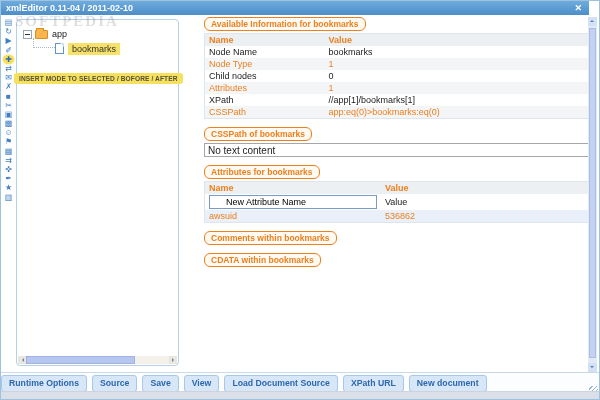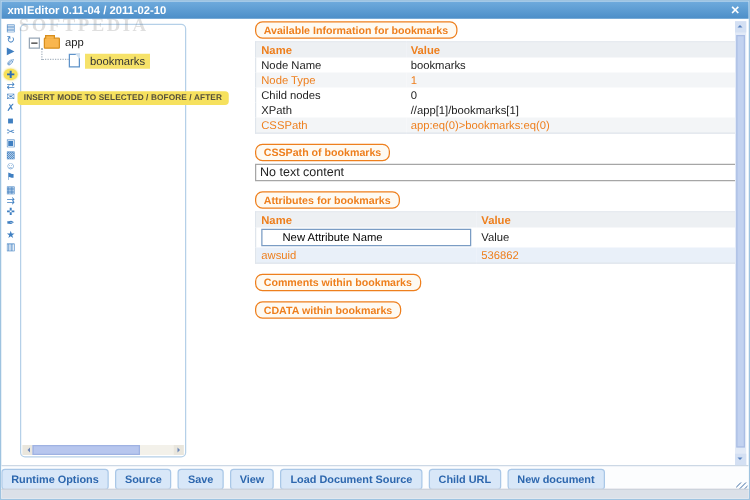--- a/index.html
+++ b/index.html
@@ -4,21 +4,21 @@
 <style>
   html,body { margin:0; padding:0; background:#f4f4f4; }
   * { box-sizing:border-box; }
   .window {
     position:relative; width:600px; height:400px; margin:0 auto;
     background:#ffffff; border:1px solid #9ec3e0; overflow:hidden;
     font-family:"Liberation Sans", sans-serif;
   }
   
   .titlebar {
-    position:absolute; left:0; top:0; right:0; height:14px;
+    position:absolute; left:0; top:0; right:10px; height:14px;
     background:linear-gradient(#6fabdd,#4c8ec8);
     color:#fff; font-size:9px; font-weight:bold; line-height:14px;
     padding-left:5px;
   }
   .close-btn {
     position:absolute; right:7px; top:1px; color:#fff; font-size:9px;
     font-weight:bold; cursor:default; line-height:12px;
   }
   
   .watermark {
@@ -36,21 +36,21 @@
   .tool-icon {
     width:11px; height:9.2px; line-height:9.5px; text-align:center;
     font-size:8px; color:#3f7fc1;
   }
   .tool-icon.hl {
     background:#f7e15a; border-radius:50%; color:#2e6db3;
     box-shadow:0 0 2px #e8cf30;
   }
   
   .tree-panel {
-    position:absolute; left:15px; top:18px; width:133px; height:347px;
+    position:absolute; left:15px; top:18px; width:163px; height:347px;
     border:1px solid #b5d0e8; border-radius:4px; background:#fff;
   }
   .tree-row-app { position:absolute; left:6px; top:8px; height:12px; display:flex; align-items:center; font-size:9px; color:#222; }
   .expander {
     width:9px; height:9px; border:1px solid #97a6b6; background:#fff;
     position:relative; margin-right:3px; flex:0 0 auto;
   }
   .expander::after {
     content:""; position:absolute; left:1px; right:1px; top:3px;
     border-top:1px solid #333;
@@ -230,20 +230,24 @@
         <td>bookmarks</td>
       </tr>
       <tr class="row-alt accent">
         <td class="c1">Node Type</td>
         <td>1</td>
       </tr>
       <tr>
         <td class="c1">Child nodes</td>
         <td>0</td>
       </tr>
+      <tr class="row-alt accent">
+        <td class="c1">Attributes</td>
+        <td>1</td>
+      </tr>
       <tr>
         <td class="c1">XPath</td>
         <td>//app[1]/bookmarks[1]</td>
       </tr>
       <tr class="row-alt accent">
         <td class="c1">CSSPath</td>
         <td>app:eq(0)&gt;bookmarks:eq(0)</td>
       </tr>
     </tbody>
       </table>
@@ -281,20 +285,20 @@
     <span class="v-thumb"></span>
     <span class="v-arrow down"></span>
   </div>
 
   <div class="footer">
     <button class="btn">Runtime Options</button>
     <button class="btn">Source</button>
     <button class="btn">Save</button>
     <button class="btn">View</button>
     <button class="btn">Load Document Source</button>
-    <button class="btn">Child URL</button>
+    <button class="btn">XPath URL</button>
     <button class="btn">New document</button>
   </div>
 
   <div class="resize-grip"></div>
   <div class="bottom-strip"></div>
 
 </div>
 
 </body></html>

